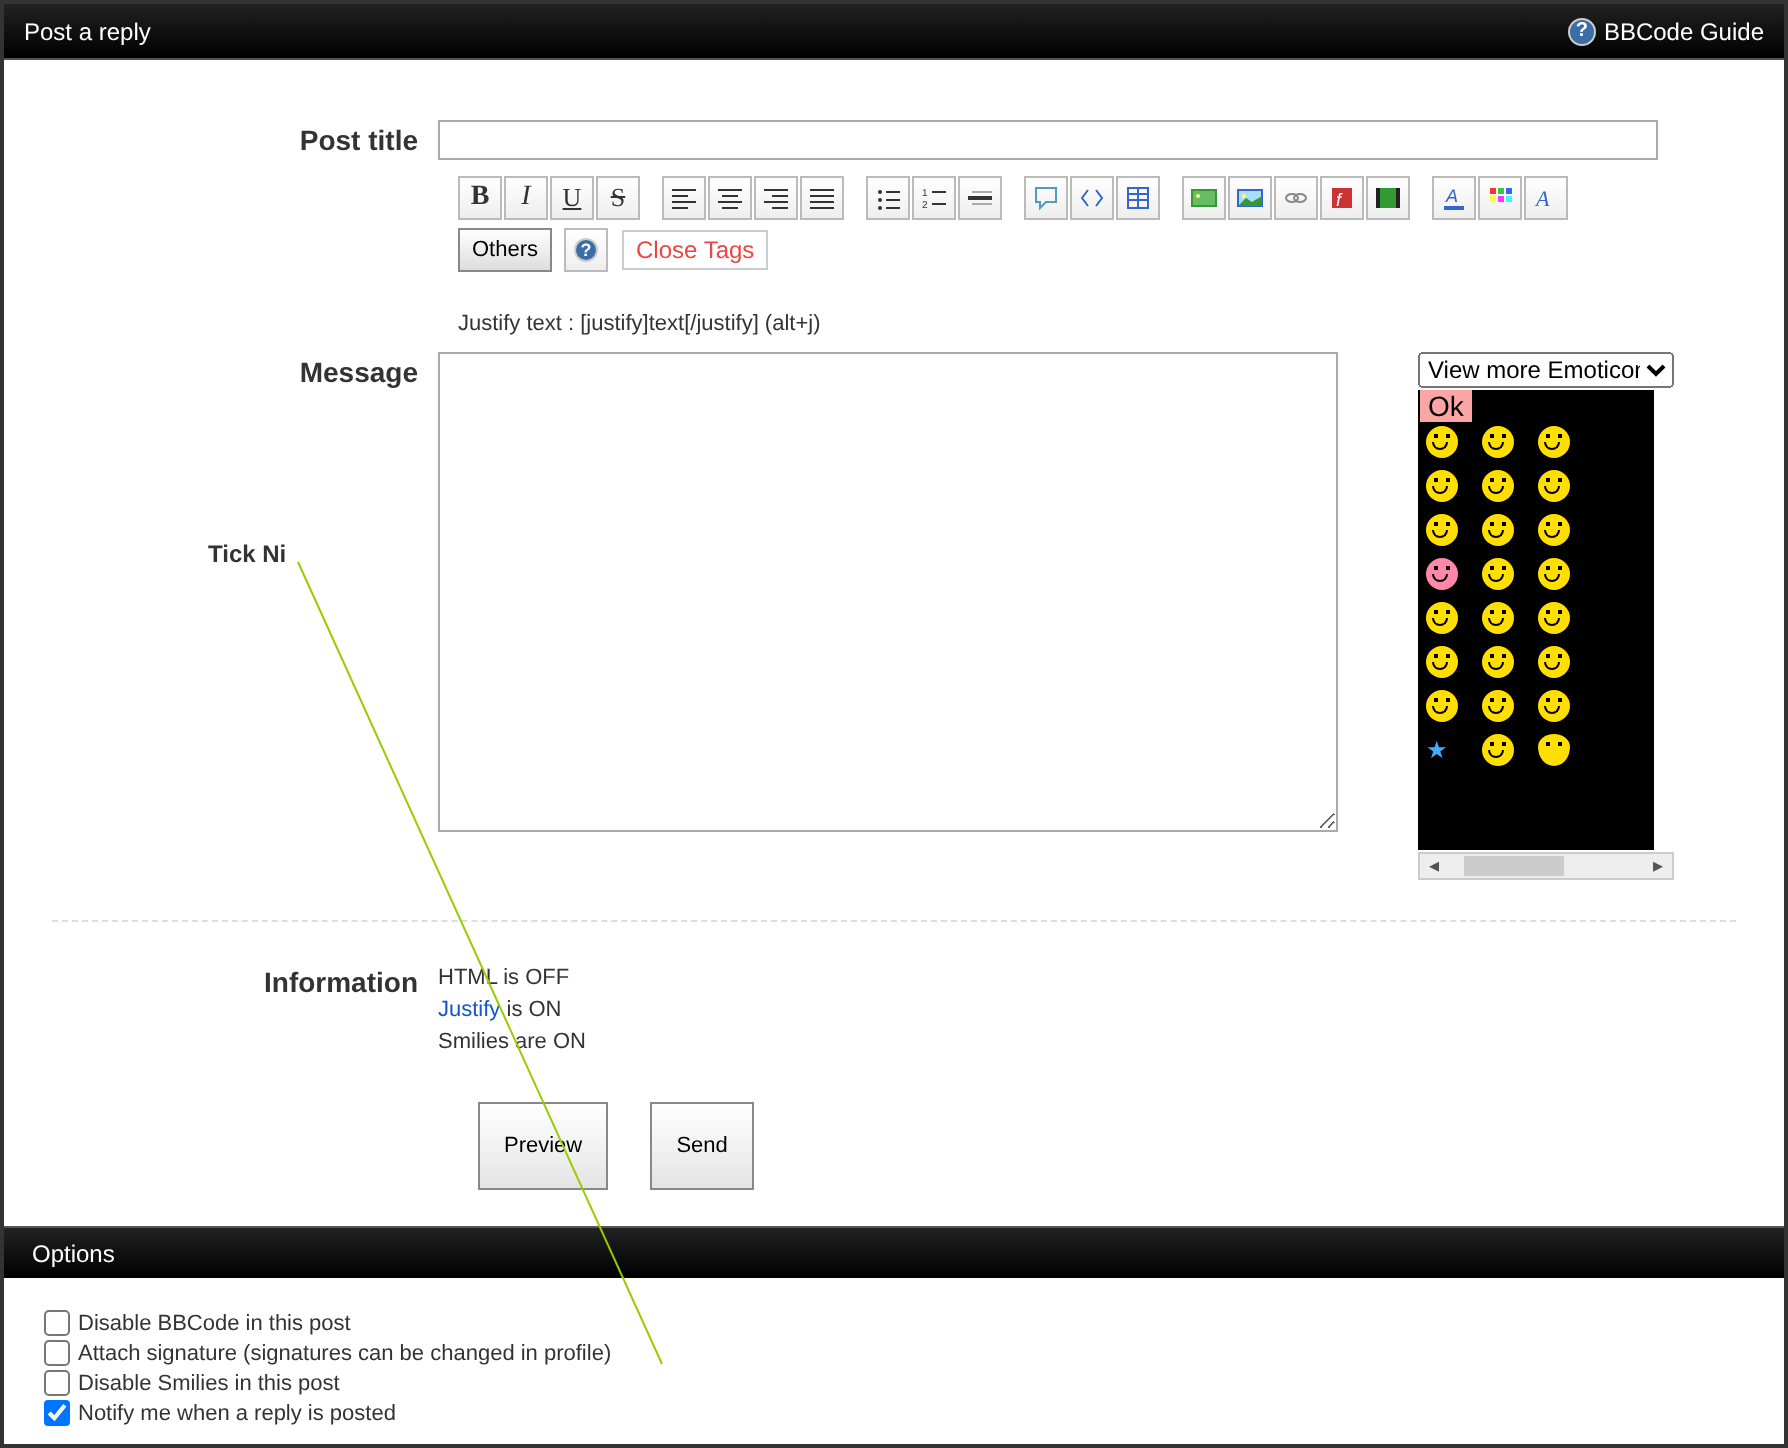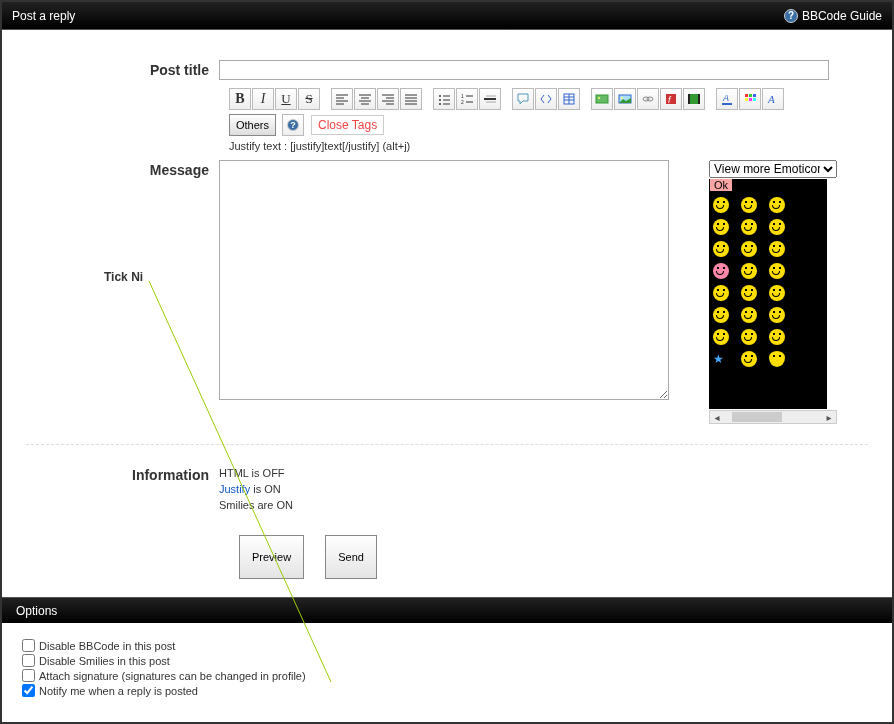--- a/index.html
+++ b/index.html
@@ -13,27 +13,27 @@
 .row { display: flex; margin-bottom: 8px; }
 .lbl { width: 205px; text-align: right; padding-right: 10px; font-weight: bold; font-size: 14px; padding-top: 2px; }
 .fld { flex: 1; }
 .title-input { width: 610px; height: 20px; border: 1px solid #aaa; padding: 2px 4px; }
 .toolbar { margin-top: 6px; margin-left: 215px; display: flex; flex-wrap: wrap; gap: 0; align-items: center; width: 640px; }
 .tbtn { width: 22px; height: 22px; border: 1px solid #bbb; background: linear-gradient(#fff,#eee); margin-right: 1px; display: inline-flex; align-items: center; justify-content: center; font-size: 10px; cursor: pointer; overflow: hidden; }
 .tbtn svg { width: 14px; height: 14px; }
 .tgrp { display: inline-flex; margin-right: 10px; }
 .others-btn { height: 22px; padding: 0 6px; border: 1px solid #888; background: linear-gradient(#fff,#ddd); font-size: 11px; cursor: pointer; }
 .close-tags { color: #ef4444; font-size: 12px; margin-left: 6px; cursor: pointer; border:1px solid #ccc; padding:2px 6px; background:#fff; }
-.hint { margin-left: 215px; font-size: 11px; color: #333; margin-top: 4px; }
+.hint { margin-left: 215px; font-size: 11px; color: #333; margin-top: 20px; }
 .msg-row { display: flex; margin-top: 8px; }
 .msg-row .textarea { width: 450px; height: 240px; border: 1px solid #aaa; resize: both; padding: 4px; font-family: inherit; font-size: 11px; margin-right: 40px; }
 .emoticons { width: 128px; }
 .emot-select { width: 100%; font-size: 12px; }
 .emot-box { width: 118px; height: 230px; background: #000; position: relative; overflow: auto; margin-top:1px; }
-.emot-ok { position: absolute; top: 0; left: 1px; background: #fca5a5; color: #000; font-size: 11px; padding: 0 4px; cursor: pointer; }
+.emot-ok { position: absolute; top: 0; left: 1px; background: #fca5a5; color: #000; font-size: 14px; padding: 0 4px; cursor: pointer; }
 .emot-grid { padding: 18px 4px 4px 4px; display: grid; grid-template-columns: repeat(4, 20px); gap: 6px 8px; }
 .smiley { width: 16px; height: 16px; border-radius: 50%; background: #ffde00; display: inline-block; position: relative; cursor: pointer; }
 .smiley::before, .smiley::after { content:''; position:absolute; background:#000; }
 .smiley::before { width:2px; height:2px; top:4px; left:4px; }
 .smiley::after { width:2px; height:2px; top:4px; right:4px; }
 .smiley .m { position:absolute; width:8px; height:4px; border:1px solid #000; border-top:none; border-radius:0 0 8px 8px; left:3px; top:8px; }
 .smiley.pink { background:#f8a; }
 .smiley.heart { background:#ffde00; border-radius:50% 50% 50% 50% / 40% 40% 60% 60%; }
 .scroll-h { height: 14px; background: #eee; border:1px solid #ccc; margin-top:1px; position:relative; }
 .scroll-h .thumb { position:absolute; left:22px; top:1px; width:50px; height:10px; background:#ccc; }
@@ -356,25 +356,25 @@
   <div class="options-bar">
     <span>Options</span>
   </div>
   <div class="options-body">
     <label class="opt">
         <input type="checkbox" style="">
         <span>Disable BBCode in this post</span>
       </label>
     <label class="opt">
         <input type="checkbox" style="">
-        <span>Disable Smilies in this post</span>
+        <span>Attach signature (signatures can be changed in profile)</span>
       </label>
     <label class="opt">
         <input type="checkbox" style="">
-        <span>Attach signature (signatures can be changed in profile)</span>
+        <span>Disable Smilies in this post</span>
       </label>
     <label class="opt">
         <input type="checkbox" checked="" style="">
         <span>Notify me when a reply is posted</span>
       </label>
   </div>
 
   <div class="annot-label">Tick Ni</div>
   <svg class="annot-line" width="894" height="724">
     <line x1="147" y1="279" x2="329" y2="680" stroke="#9c0" stroke-width="1"></line>

